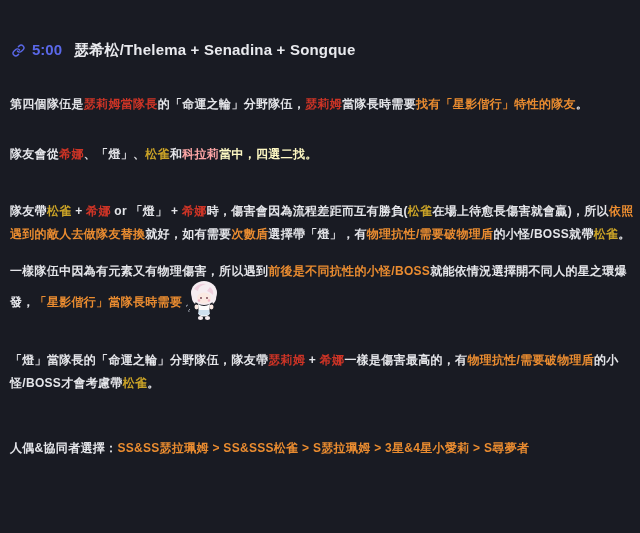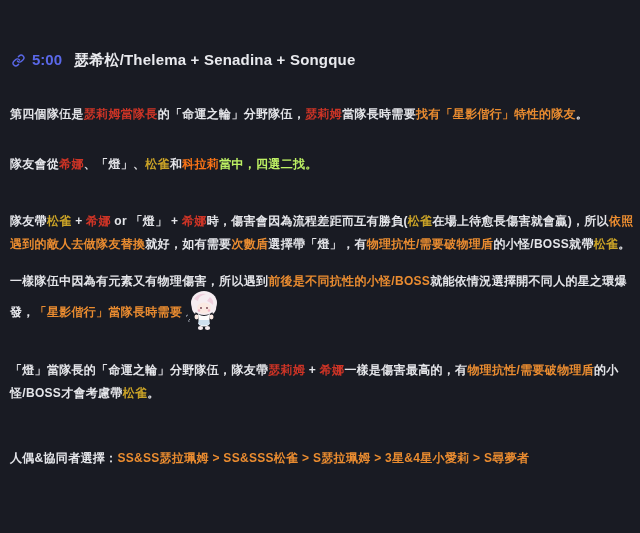--- a/index.html
+++ b/index.html
@@ -2,21 +2,21 @@
 <html><head>
 <meta charset="utf-8">
 <style>
   html,body{margin:0;padding:0;}
   body{
     width:640px;height:533px;overflow:hidden;
     background:#191b23;
     font-family:"Liberation Sans","DejaVu Sans",sans-serif;
     font-weight:700;
   }
-  .page{box-sizing:border-box;width:640px;height:533px;padding:50px 6px 0 10px;}
+  .page{box-sizing:border-box;width:640px;height:533px;padding:40px 6px 0 10px;}
   .header{display:flex;align-items:center;gap:6px;font-size:15px;line-height:20px;margin:0 0 33px 2px;}
   .link-icon{display:inline-flex;align-items:center;margin-right:1px;cursor:pointer;}
   .timestamp{color:#5a68e8;text-decoration:none;cursor:pointer;margin-right:6px;}
   .title{color:#e9eaee;letter-spacing:.2px;}
   p.msg{margin:0;font-size:12px;line-height:23px;color:#e4e5e9;letter-spacing:.3px;}
   p.p1{margin-bottom:27px;}
   p.p2{margin-bottom:34px;}
   p.p3{margin-bottom:14px;}
   p.p4{margin-bottom:26px;}
   p.p5{margin-bottom:42px;}
@@ -34,21 +34,21 @@
         <path d="M10 13a5 5 0 0 0 7.54.54l3-3a5 5 0 0 0-7.07-7.07l-1.72 1.71"></path>
         <path d="M14 11a5 5 0 0 0-7.54-.54l-3 3a5 5 0 0 0 7.07 7.07l1.71-1.71"></path>
       </svg>
     </span>
     <a class="timestamp">5:00</a>
     <span class="title">瑟希松/Thelema + Senadina + Songque</span>
   </div>
 
   <p class="msg p1"><span><span style="color: rgb(228, 229, 233);">第四個隊伍是</span><span style="color: rgb(205, 52, 38);">瑟莉姆當隊長</span><span style="color: rgb(228, 229, 233);">的「命運之輪」分野隊伍，</span><span style="color: rgb(205, 52, 38);">瑟莉姆</span><span style="color: rgb(228, 229, 233);">當隊長時需要</span><span style="color: rgb(234, 140, 48);">找有「星影偕行」特性的隊友</span><span style="color: rgb(228, 229, 233);">。</span></span></p>
 
-  <p class="msg p2"><span><span style="color: rgb(228, 229, 233);">隊友會從</span><span style="color: rgb(205, 52, 38);">希娜</span><span style="color: rgb(228, 229, 233);">、「燈」、</span><span style="color: rgb(201, 162, 39);">松雀</span><span style="color: rgb(228, 229, 233);">和</span><span style="color: #f97316;">科拉莉</span><span style="color: #bef264;">當中，四選二找。</span></span></p>
+  <p class="msg p2"><span><span style="color: rgb(228, 229, 233);">隊友會從</span><span style="color: rgb(205, 52, 38);">希娜</span><span style="color: rgb(228, 229, 233);">、「燈」、</span><span style="color: rgb(201, 162, 39);">松雀</span><span style="color: rgb(228, 229, 233);">和</span><span style="color: #fca5a5;">科拉莉</span><span style="color: #fef9c3;">當中，四選二找。</span></span></p>
 
   <p class="msg p3"><span><span style="color: rgb(228, 229, 233);">隊友帶</span><span style="color: rgb(201, 162, 39);">松雀</span><span style="color: rgb(228, 229, 233);"> + </span><span style="color: rgb(205, 52, 38);">希娜</span><span style="color: rgb(228, 229, 233);"> or 「燈」 + </span><span style="color: rgb(205, 52, 38);">希娜</span><span style="color: rgb(228, 229, 233);">時，傷害會因為流程差距而互有勝負(</span><span style="color: rgb(201, 162, 39);">松雀</span><span style="color: rgb(228, 229, 233);">在場上待愈長傷害就會贏)，所以</span><span style="color: rgb(234, 140, 48);">依照遇到的敵人去做隊友替換</span><span style="color: rgb(228, 229, 233);">就好，如有需要</span><span style="color: rgb(234, 140, 48);">次數盾</span><span style="color: rgb(228, 229, 233);">選擇帶「燈」，有</span><span style="color: rgb(234, 140, 48);">物理抗性/需要破物理盾</span><span style="color: rgb(228, 229, 233);">的小怪/BOSS就帶</span><span style="color: rgb(201, 162, 39);">松雀</span><span style="color: rgb(228, 229, 233);">。</span></span></p>
 
   <p class="msg p4"><span><span style="color: rgb(228, 229, 233);">一樣隊伍中因為有元素又有物理傷害，所以遇到</span><span style="color: rgb(234, 140, 48);">前後是不同抗性的小怪/BOSS</span><span style="color: rgb(228, 229, 233);">就能依情況選擇開不同人的星之環爆發，</span><span style="color: rgb(234, 140, 48);">「星影偕行」當隊長時需要</span></span><svg class="sticker" width="34" height="44" viewBox="0 0 34 44">
 
       <path d="M4 30 q-2 1 -1 3" stroke="#9aa0ab" stroke-width="1" fill="none"></path>
       <path d="M2 26 q-2 0 -2 2" stroke="#9aa0ab" stroke-width="1" fill="none"></path>
       <ellipse cx="18" cy="14" rx="13" ry="12" fill="#f6edf1"></ellipse>
       <path d="M6 16 q-1 6 3 9 l2-5 z" fill="#f6edf1"></path>
       <path d="M30 16 q1 6 -3 9 l-2-5 z" fill="#f6edf1"></path>

